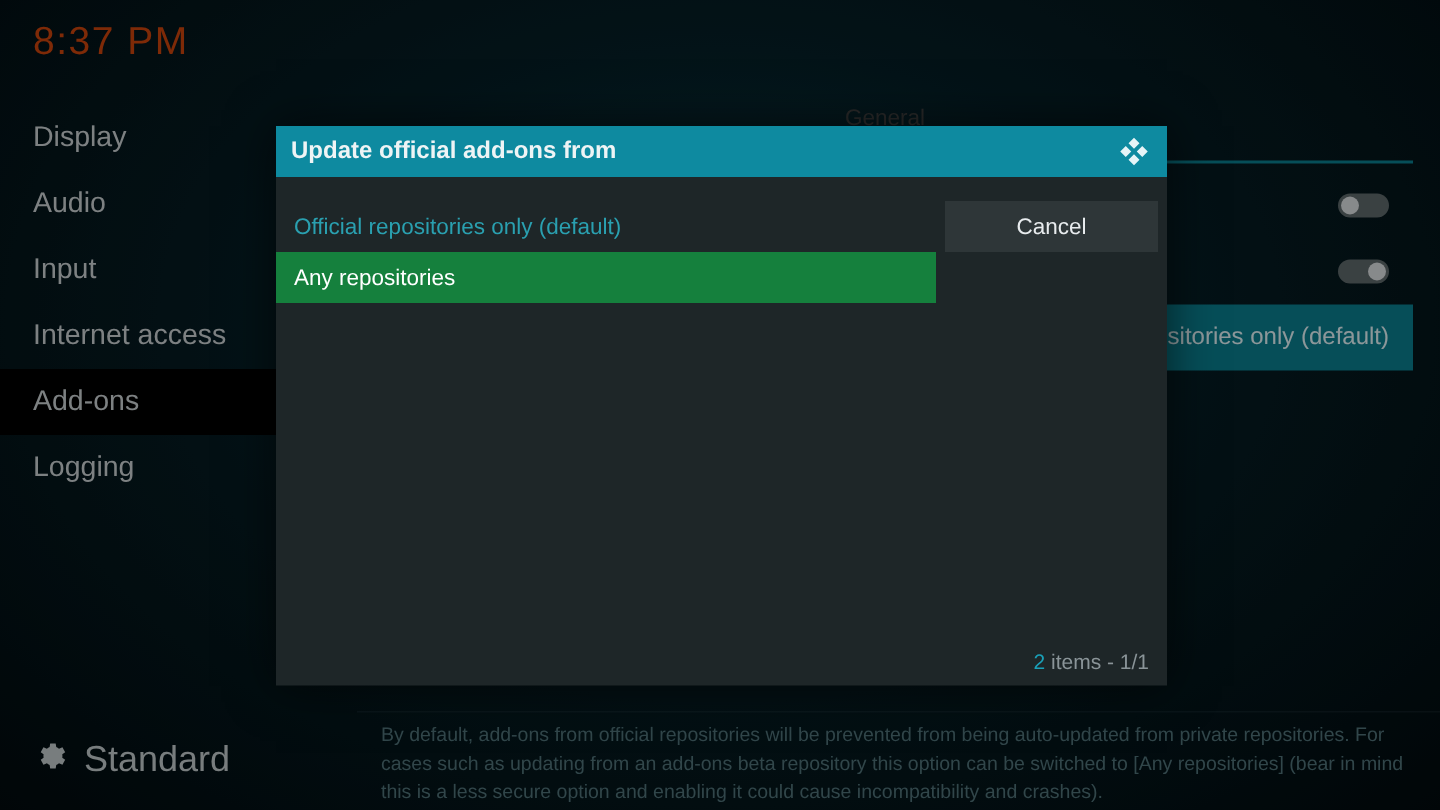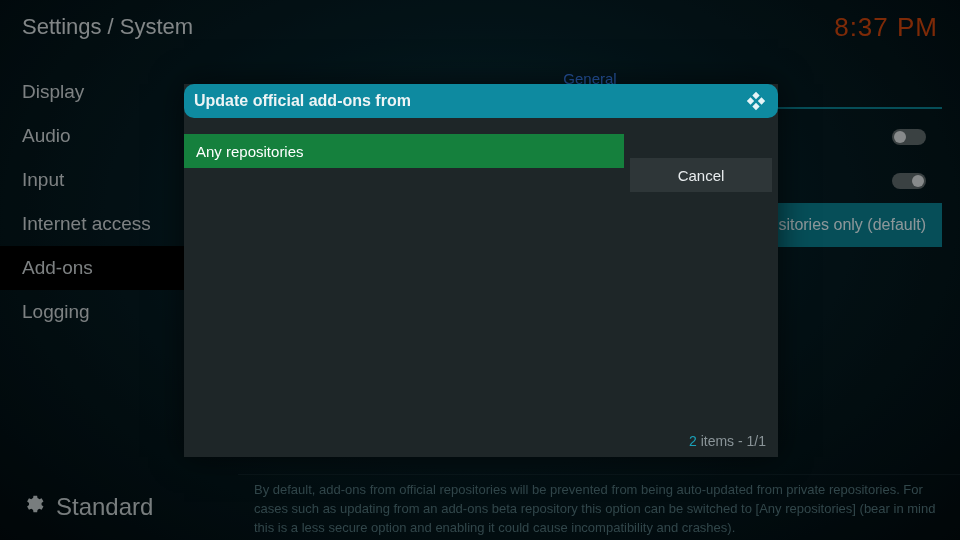--- a/index.html
+++ b/index.html
@@ -18,21 +18,21 @@
 }
 .breadcrumb { font-size: 22px; color: #c8ced0; font-weight: 300; }
 .clock { font-size: 26px; color: #c2410c; font-weight: 300; letter-spacing: 1px; }
 
 .main { display: flex; height: 420px; }
 .sidebar { width: 230px; padding-top: 16px; }
 .sidebar-item { padding: 11px 22px; font-size: 19px; color: #c0c6c8; font-weight: 300; cursor: pointer; }
 .sidebar-item.active { background: #000000; }
 
 .content { flex: 1; padding: 16px 18px 0 8px; position: relative; }
-.section-label { text-align: center; color: #3b82f6; font-size: 15px; margin-bottom: 20px; }
+.section-label { text-align: center; color: #404040; font-size: 15px; margin-bottom: 20px; }
 .setting-row {
   height: 44px; display: flex; align-items: center; justify-content: space-between;
   padding: 0 16px; font-size: 17px; color: #c8d0d2; font-weight: 300;
 }
 .setting-row.hl { background: #0a7888; }
 .setting-label { flex: 1; }
 .setting-value { color: #7b8e93; font-size: 16px; }
 .setting-row.hl .setting-value { color: #d8e8ec; }
 .toggle {
   width: 34px; height: 16px; border-radius: 10px; background: #5a6466; position: relative;
@@ -61,47 +61,45 @@
   background: rgba(0,0,0,0.35);
 }
 .dialog {
   position: absolute; top: 84px; left: 184px; width: 594px; height: 373px;
   background: #1e2628;
   box-shadow: 0 0 30px rgba(0,0,0,0.6);
 }
 .dialog-header {
   height: 34px; background: #0e8aa0; display: flex; align-items: center; justify-content: space-between;
   padding: 0 10px;
-  border-radius: 10px;
 }
 .dialog-title { font-size: 16px; color: #eef4f5; font-weight: bold; }
 .dialog-logo svg { display: block; }
 .dialog-body { padding-top: 16px; display: flex; height: 306px; }
 .options { width: 440px; }
 .option-item {
   height: 34px; display: flex; align-items: center; padding: 0 12px;
   font-size: 15px; color: #c0c6c8; cursor: pointer;
 }
 .option-item.default { color: #2aa0b0; }
 .option-item.selected { background: #15803d; color: #fff; }
-.dialog-side { flex: 1; padding: 0 6px; margin-top: 24px; }
+.dialog-side { flex: 1; padding: 0 6px; }
 .cancel-btn {
   height: 34px; background: #2e3638; display: flex; align-items: center; justify-content: center;
   color: #e8ecee; font-size: 15px; cursor: pointer;
 }
 .dialog-footer {
   position: absolute; bottom: 8px; right: 12px; font-size: 14px; color: #8a9498;
 }
 .dialog-footer .accent { color: #1aa0b8; }
 </style>
 </head>
 <body>
 
 <div class="header">
-  <div class="breadcrumb">Settings / System</div>
   <div class="clock">8:37 PM</div>
 </div>
 
 <div class="main">
   <div class="sidebar">
     <div class="sidebar-item">Display</div>
     <div class="sidebar-item">Audio</div>
     <div class="sidebar-item">Input</div>
     <div class="sidebar-item">Internet access</div>
     <div class="sidebar-item active">Add-ons</div>
@@ -142,20 +140,21 @@
   <div class="dialog-header">
     <span class="dialog-title">Update official add-ons from</span>
     <span class="dialog-logo">
       <svg width="24" height="22" viewBox="0 0 24 24" fill="#e6f4f7">
           <path d="M12 2l4 4-4 4-4-4 4-4zm-6 6l4 4-4 4-4-4 4-4zm12 0l4 4-4 4-4-4 4-4zm-6 6l4 4-4 4-4-4 4-4z"></path>
         </svg>
     </span>
   </div>
   <div class="dialog-body">
     <div class="options">
+      <div class="option-item default">Official repositories only (default)</div>
       <div class="option-item selected">Any repositories</div>
     </div>
     <div class="dialog-side">
       <div class="cancel-btn">Cancel</div>
     </div>
   </div>
   <div class="dialog-footer">
     <span class="accent">2</span><span> items - 1/1</span>
   </div>
 </div>

